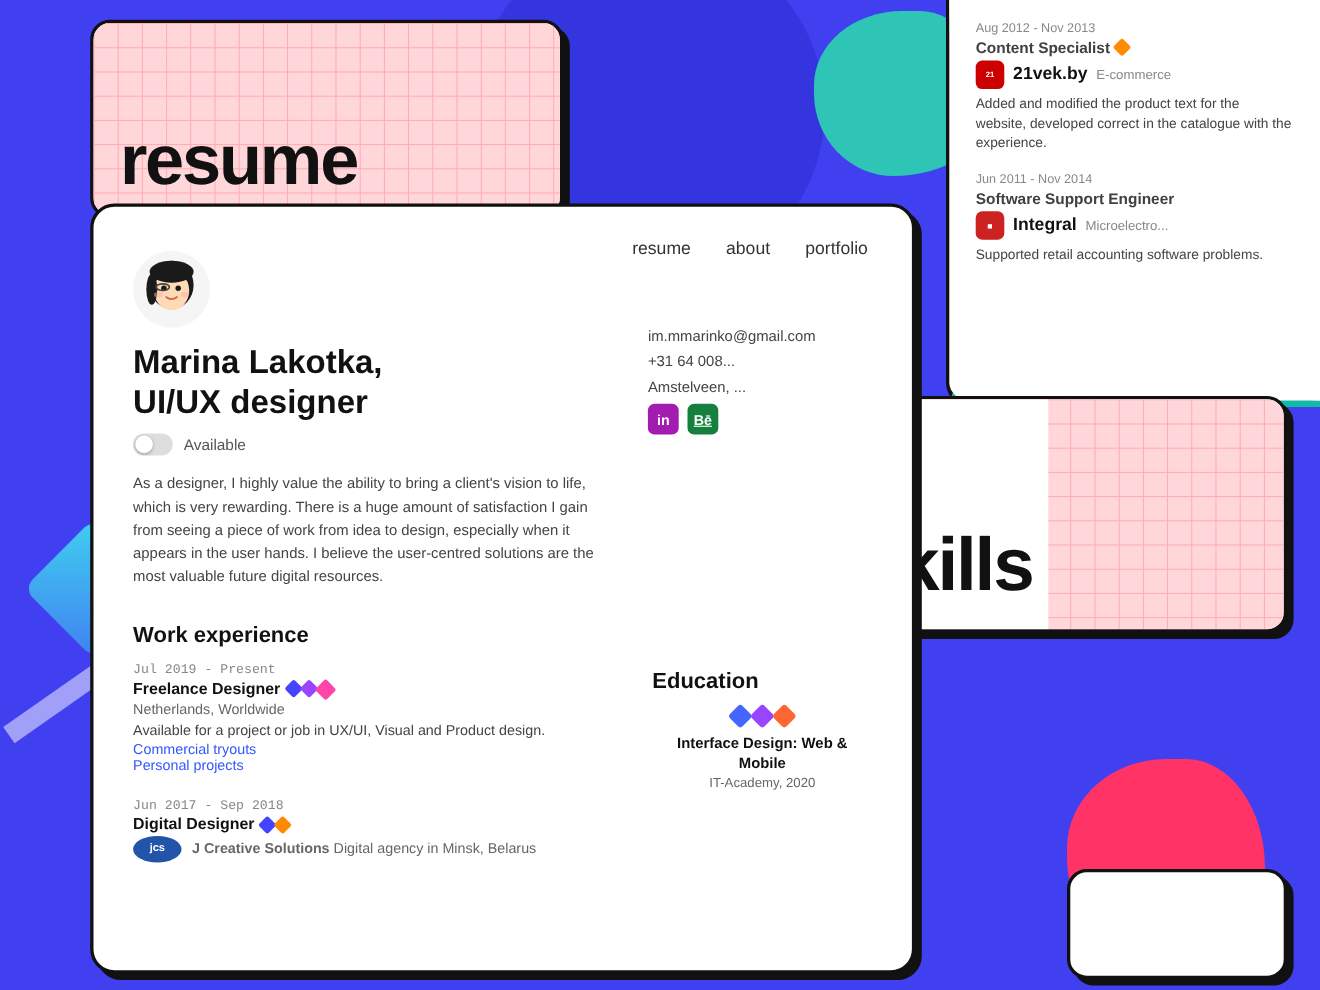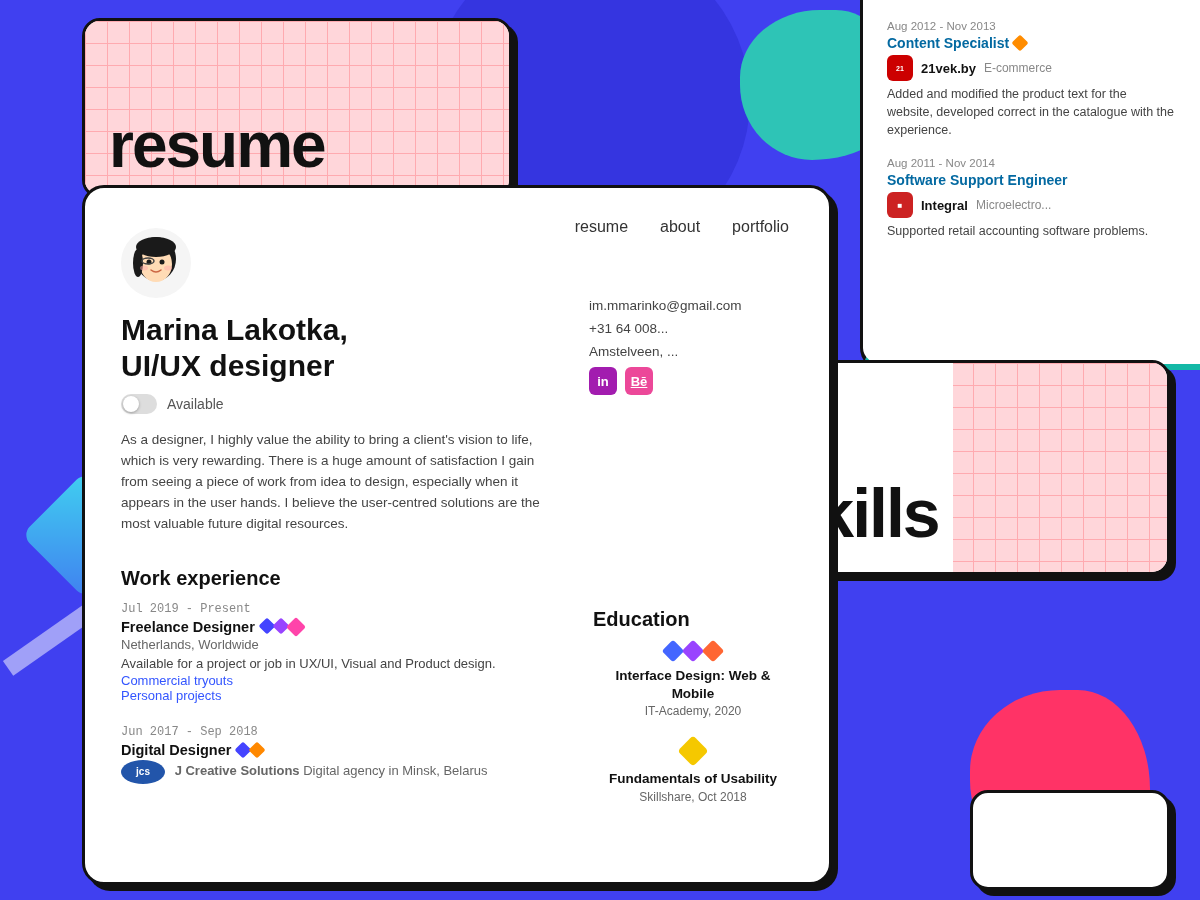--- a/index.html
+++ b/index.html
@@ -222,21 +222,21 @@
       height: 28px;
       border-radius: 6px;
       display: flex;
       align-items: center;
       justify-content: center;
       font-size: 13px;
       font-weight: 900;
       color: white;
     }
     .social-linkedin { background: #a21caf; }
-    .social-behance { background: #ec4899; text-decoration: underline; }
+    .social-behance { background: #15803d; text-decoration: underline; }
 
     
     .section-title {
       font-size: 20px;
       font-weight: 800;
       color: #111;
       margin-bottom: 12px;
     }
     .work-section {
       margin-top: 32px;
@@ -400,21 +400,21 @@
     }
 
     .exp-date {
       font-size: 11.5px;
       color: #888;
       margin-bottom: 3px;
     }
     .exp-title {
       font-size: 14px;
       font-weight: 800;
-      color: #0369a1;
+      color: #404040;
       display: flex;
       align-items: center;
       gap: 1px;
       margin-bottom: 4px;
     }
     .exp-company-row {
       display: flex;
       align-items: center;
       gap: 8px;
       margin-bottom: 4px;
@@ -427,21 +427,21 @@
       align-items: center;
       justify-content: center;
       font-size: 10px;
       font-weight: 900;
       color: white;
       flex-shrink: 0;
     }
     .logo-21vek { background: #CC0000; border-radius: 6px; }
     .logo-integral { background: #CC2222; border-radius: 6px; }
     .exp-company-name {
-      font-size: 13px;
+      font-size: 16px;
       font-weight: 700;
       color: #111;
     }
     .exp-company-sub {
       font-size: 12px;
       color: #888;
       text-align: center;
     }
     .exp-desc {
       font-size: 12.5px;
@@ -500,21 +500,21 @@
       <div class="exp-logo logo-21vek">
         <span style="font-size:7px;font-weight:900;color:white;">21</span>
       </div>
       <span class="exp-company-name">21vek.by</span>
       <span class="exp-company-sub">E-commerce</span>
     </div>
     <div class="exp-desc">Added and modified the product text for the website, developed correct in the catalogue with the experience.</div>
   </div>
 
   <div class="exp-entry">
-    <div class="exp-date">Aug 2011 - Nov 2014</div>
+    <div class="exp-date">Jun 2011 - Nov 2014</div>
     <div class="exp-title">
       <span>Software Support Engineer</span>
     </div>
     <div class="exp-company-row">
       <div class="exp-logo logo-integral">
         <span style="font-size:8px;font-weight:900;color:white;">■</span>
       </div>
       <span class="exp-company-name">Integral</span>
       <span class="exp-company-sub">Microelectro...</span>
     </div>
@@ -629,22 +629,15 @@
     <div class="edu-entry">
       <div class="edu-gem-multi">
         <span class="edu-gem-small" style="background:#4466FF;transform:rotate(45deg);display:inline-block;border-radius:3px;"></span>
         <span class="edu-gem-small" style="background:#9944FF;transform:rotate(45deg);display:inline-block;border-radius:3px;"></span>
         <span class="edu-gem-small" style="background:#FF6633;transform:rotate(45deg);display:inline-block;border-radius:3px;"></span>
       </div>
       <div class="edu-title">Interface Design: Web &amp; Mobile</div>
       <div class="edu-sub">IT-Academy, 2020</div>
     </div>
 
-    <div class="edu-entry">
-      <div style="display:flex;justify-content:center;margin-bottom:8px;">
-        <span style="width:22px;height:22px;background:#F5C800;transform:rotate(45deg);border-radius:4px;display:inline-block;"></span>
-      </div>
-      <div class="edu-title">Fundamentals of Usability</div>
-      <div class="edu-sub">Skillshare, Oct 2018</div>
-    </div>
   </div>
 
 </div>
 
 </body></html>

